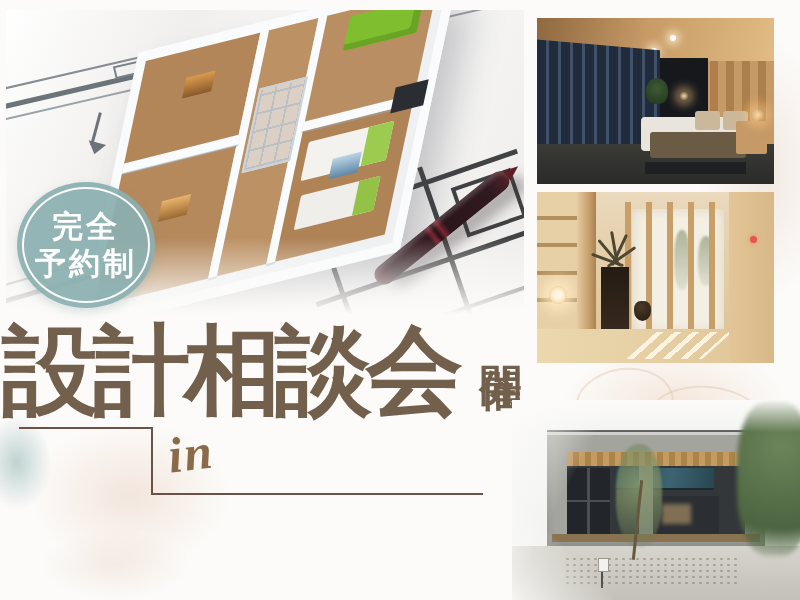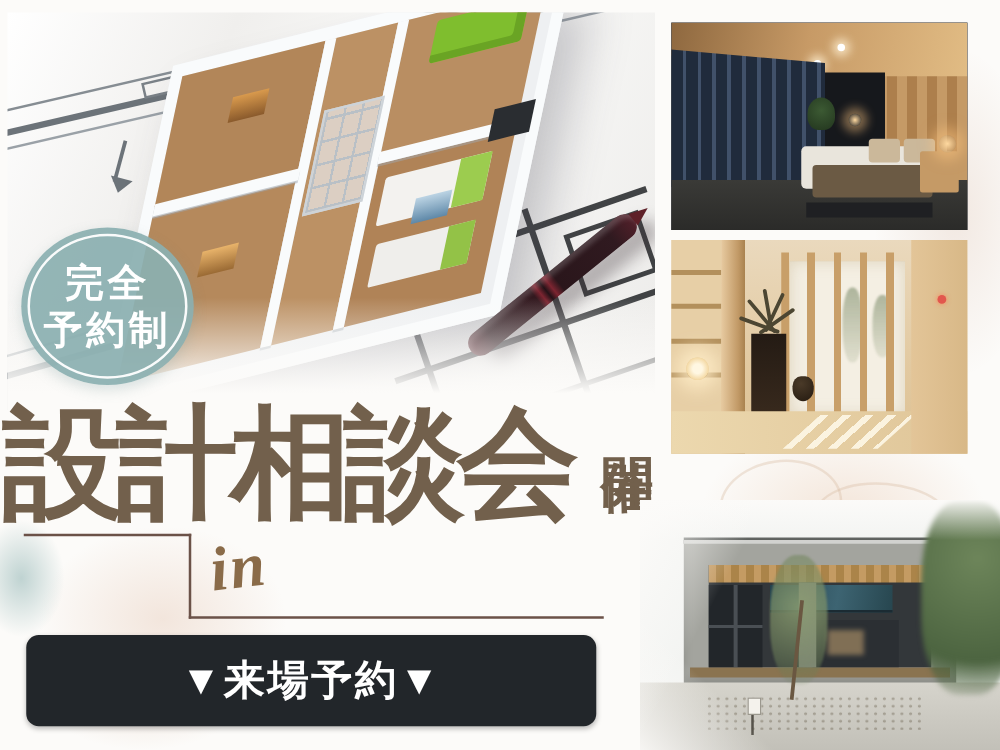--- a/index.html
+++ b/index.html
@@ -284,23 +284,20 @@
 
   <div class="abs title">設計相談会</div>
   <div class="abs kaisai">開催</div>
 
   <div class="fr fr-top"></div>
   <div class="fr fr-vert"></div>
   <div class="fr fr-bottom"></div>
 
   <div class="abs in-script">in</div>
 
-  <button class="abs cta">
-    <span>▼来場予約▼</span>
-  </button>
 
   <div class="abs photo photo-bedroom">
     <div class="bd-ceiling"></div>
     <div class="bd-light" style="left:56%;top:10%;"></div>
     <div class="bd-light" style="left:48%;top:18%;"></div>
     <div class="bd-light" style="left:42%;top:25%;"></div>
     <div class="bd-wallwood"></div>
     <div class="bd-darkwall"></div>
     <div class="bd-blinds"></div>
     <div class="bd-floor"></div>

